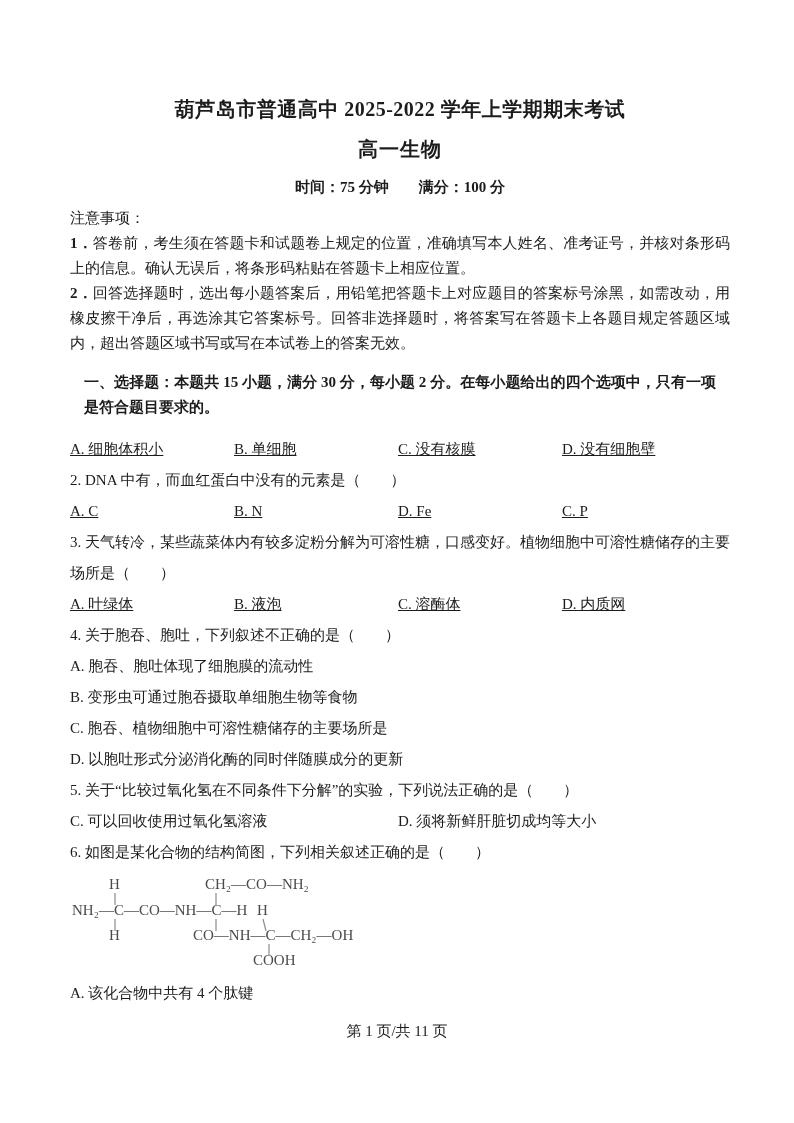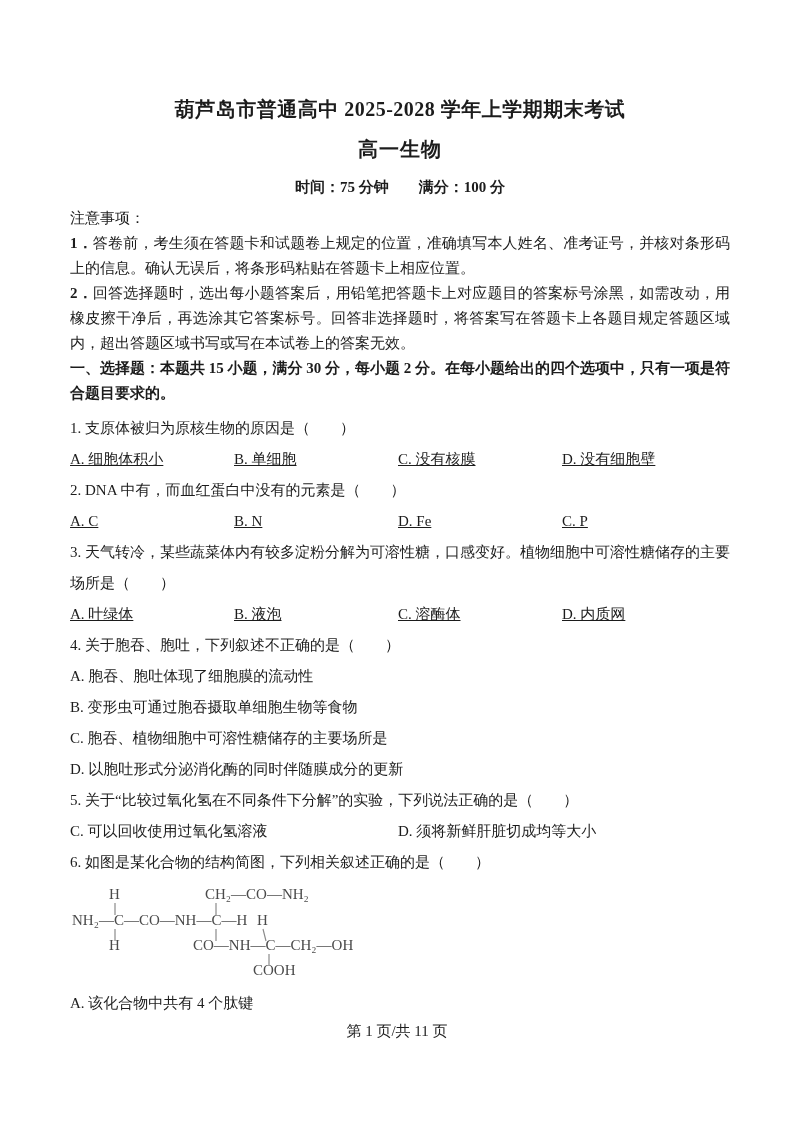--- a/index.html
+++ b/index.html
@@ -35,21 +35,21 @@
   }
   .meta .meta-part { display:inline-block; }
   .meta .meta-gap { display:inline-block; width:30px; }
 
   .notice { margin-top:9px; font-size:15px; line-height:25px; }
   .notice-heading { margin:0; }
   .notice-item { margin:0; text-align:justify; }
   .notice-item .num { font-weight:bold; }
 
   .section-heading {
-    margin:0;
+    margin:14px;
     font-size:15px;
     font-weight:bold;
     line-height:25px;
     text-align:justify;
   }
 
   .qarea { margin-top:7px; font-size:15px; }
   .qarea p { margin:0; line-height:31px; text-align:justify; }
   .opts4 {
     display:grid;
@@ -75,37 +75,36 @@
     text-align:center;
     font-size:15px;
   }
 </style>
 </head>
 <body>
 
 <div class="page">
   <div class="content">
 
-    <div class="title">葫芦岛市普通高中 2025-2028 学年上学期期末考试</div>
+    <div class="title">葫芦岛市普通高中 2025-2022 学年上学期期末考试</div>
     <div class="subtitle">高一生物</div>
 
     <div class="meta">
       <span class="meta-part">时间：75 分钟</span><span class="meta-gap"></span><span class="meta-part">满分：100 分</span>
     </div>
 
     <div class="notice">
       <p class="notice-heading">注意事项：</p>
       <p class="notice-item"><span class="num">1．</span><span>答卷前，考生须在答题卡和试题卷上规定的位置，准确填写本人姓名、准考证号，并核对条形码上的信息。确认无误后，将条形码粘贴在答题卡上相应位置。</span></p>
       <p class="notice-item"><span class="num">2．</span><span>回答选择题时，选出每小题答案后，用铅笔把答题卡上对应题目的答案标号涂黑，如需改动，用橡皮擦干净后，再选涂其它答案标号。回答非选择题时，将答案写在答题卡上各题目规定答题区域内，超出答题区域书写或写在本试卷上的答案无效。</span></p>
       <p class="section-heading">一、选择题：本题共 15 小题，满分 30 分，每小题 2 分。在每小题给出的四个选项中，只有一项是符合题目要求的。</p>
     </div>
 
     <div class="qarea">
 
-      <p>1. 支原体被归为原核生物的原因是（　　）</p>
       <div class="opts4">
         <span>A. 细胞体积小</span>
         <span>B. 单细胞</span>
         <span>C. 没有核膜</span>
         <span>D. 没有细胞壁</span>
       </div>
 
       <p>2. DNA 中有，而血红蛋白中没有的元素是（　　）</p>
       <div class="opts4">
         <span>A. C</span>

